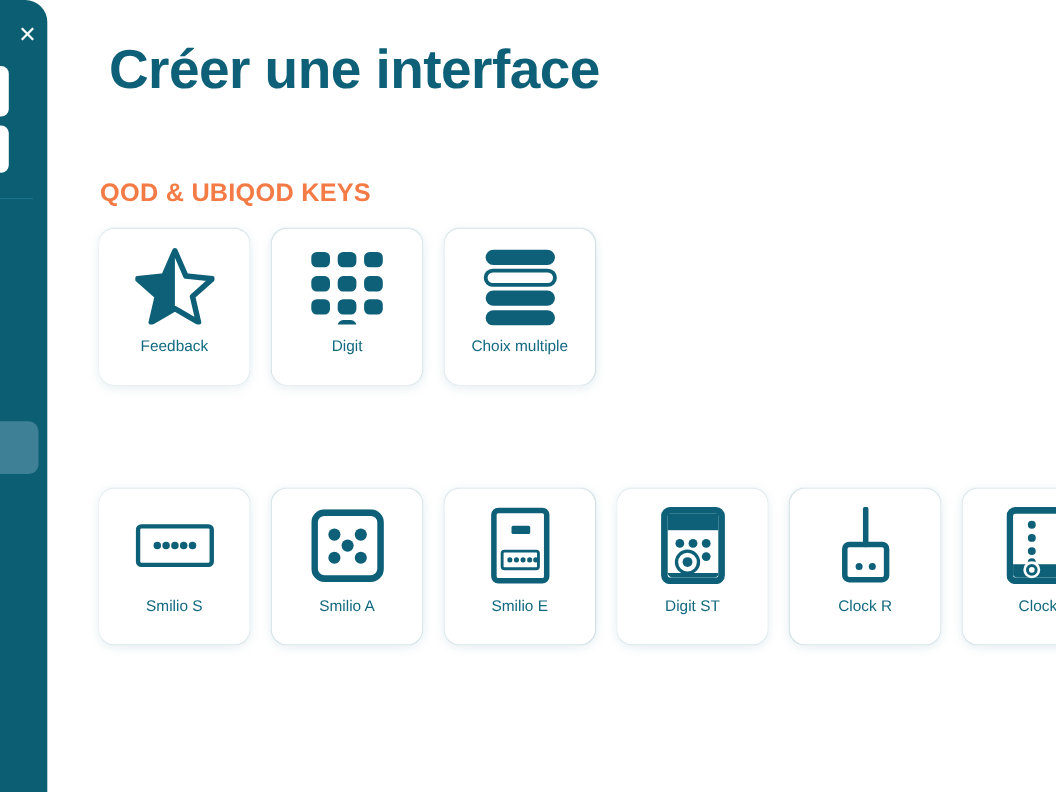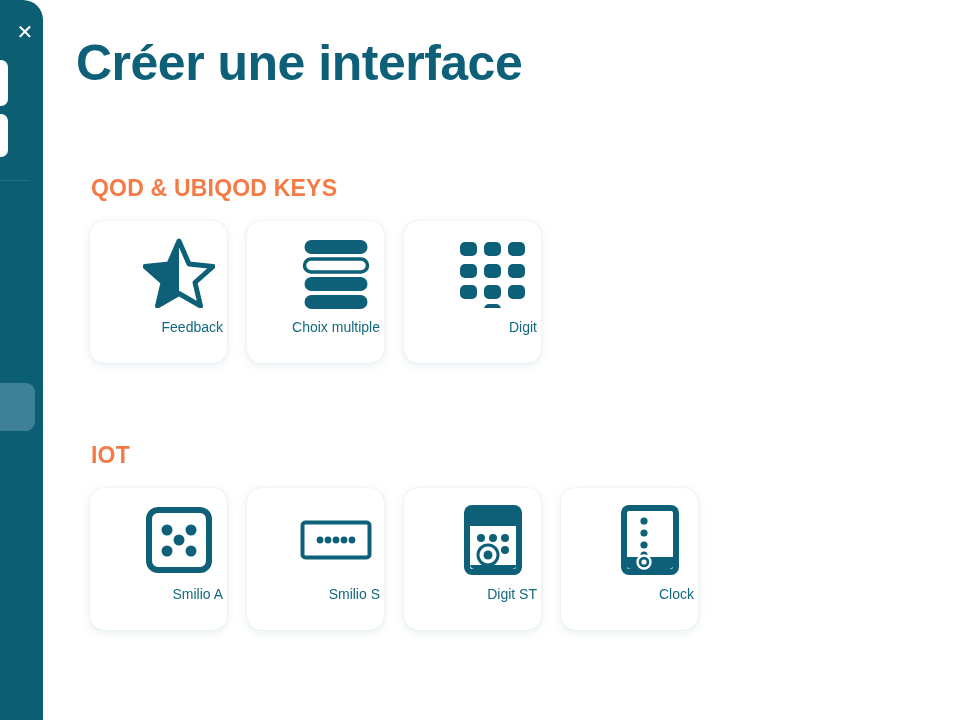--- a/index.html
+++ b/index.html
@@ -85,59 +85,59 @@
     position: absolute;
     left: 43px;
     top: 0;
     right: 0;
     height: 720px;
     background: #ffffff;
     overflow: hidden;
   }
   #page-title {
     position: absolute;
-    left: 33px;
+    left: 56px;
     top: 36px;
     margin: 0;
     font-size: 50px;
     font-weight: bold;
     color: #0d6077;
     letter-spacing: -0.5px;
     line-height: 1.1;
   }
   .section {
     position: absolute;
     left: 47px;
     right: 0;
   }
   #section-qod { top: 158px; }
   #section-iot { top: 425px; }
   .section-title {
-    margin: 17px 0 0 1px;
+    margin: 4px 0 0 1px;
     font-size: 23px;
     font-weight: bold;
     color: #f47b45;
     letter-spacing: .2px;
   }
   .card-row {
     display: flex;
     gap: 20px;
     margin-top: 19px;
   }
   .card {
     flex: 0 0 auto;
     width: 137px;
     height: 142px;
     background: #ffffff;
     border-radius: 14px;
     box-shadow: 0 2px 10px rgba(12, 94, 115, .11),
                 0 0 1px rgba(12, 94, 115, .18);
     display: flex;
     flex-direction: column;
-    align-items: flex-end;
+    align-items: center;
     justify-content: flex-start;
     cursor: pointer;
     box-sizing: border-box;
     padding-top: 6px;
   }
   .card-icon {
     width: 96px;
     height: 92px;
     display: flex;
     align-items: center;
@@ -176,32 +176,20 @@
       <div class="card">
         <div class="card-icon">
           <svg width="72" height="70" viewBox="0 0 72 70">
             <path d="M36 3 L46 26 L70 28.5 L52 44.5 L57.5 68 L36 55.5 L14.5 68 L20 44.5 L2 28.5 L26 26 Z" fill="none" stroke="#0d6077" stroke-width="5" stroke-linejoin="round"></path>
             <path d="M36 3 L26 26 L2 28.5 L20 44.5 L14.5 68 L36 55.5 Z" fill="#0d6077"></path>
           </svg>
         </div>
         <div class="card-label">Feedback</div>
       </div>
 
-
-      <div class="card">
-        <div class="card-icon">
-          <svg width="68" height="72" viewBox="0 0 68 72">
-            <rect x="2.5" y="3" width="63" height="14" rx="7" fill="#0d6077"></rect>
-            <rect x="2.5" y="22" width="63" height="13" rx="6.5" fill="none" stroke="#0d6077" stroke-width="3.5"></rect>
-            <rect x="2.5" y="40" width="63" height="14" rx="7" fill="#0d6077"></rect>
-            <rect x="2.5" y="58" width="63" height="14" rx="7" fill="#0d6077"></rect>
-          </svg>
-        </div>
-        <div class="card-label">Choix multiple</div>
-      </div>
 
       <div class="card">
         <div class="card-icon">
           <svg width="70" height="70" viewBox="0 0 70 70">
             <g fill="#0d6077">
               <rect x="2" y="4" width="17" height="14" rx="5"></rect>
               <rect x="26" y="4" width="17" height="14" rx="5"></rect>
               <rect x="50" y="4" width="17" height="14" rx="5"></rect>
               <rect x="2" y="26" width="17" height="14" rx="5"></rect>
               <rect x="26" y="26" width="17" height="14" rx="5"></rect>
@@ -209,80 +197,121 @@
               <rect x="2" y="47" width="17" height="14" rx="5"></rect>
               <rect x="26" y="47" width="17" height="14" rx="5"></rect>
               <rect x="50" y="47" width="17" height="14" rx="5"></rect>
               <rect x="26" y="66" width="17" height="12" rx="5"></rect>
             </g>
           </svg>
         </div>
         <div class="card-label">Digit</div>
       </div>
 
+      <div class="card">
+        <div class="card-icon">
+          <svg width="68" height="72" viewBox="0 0 68 72">
+            <rect x="2.5" y="3" width="63" height="14" rx="7" fill="#0d6077"></rect>
+            <rect x="2.5" y="22" width="63" height="13" rx="6.5" fill="none" stroke="#0d6077" stroke-width="3.5"></rect>
+            <rect x="2.5" y="40" width="63" height="14" rx="7" fill="#0d6077"></rect>
+            <rect x="2.5" y="58" width="63" height="14" rx="7" fill="#0d6077"></rect>
+          </svg>
+        </div>
+        <div class="card-label">Choix multiple</div>
+      </div>
+
 
     </div>
   </div>
 
   <div class="section" id="section-iot">
-    <div class="section-title">IOT</div>
     <div class="card-row">
+
+      <div class="card">
+        <div class="card-icon">
+          <svg width="72" height="40" viewBox="0 0 72 40">
+            <rect x="2.5" y="2.5" width="67" height="35" rx="3" fill="none" stroke="#0d6077" stroke-width="4"></rect>
+            <g fill="#0d6077">
+              <circle cx="20" cy="20" r="3.4"></circle>
+              <circle cx="28" cy="20" r="3.4"></circle>
+              <circle cx="36" cy="20" r="3.4"></circle>
+              <circle cx="44" cy="20" r="3.4"></circle>
+              <circle cx="52" cy="20" r="3.4"></circle>
+            </g>
+          </svg>
+        </div>
+        <div class="card-label">Smilio S</div>
+      </div>
 
       <div class="card">
         <div class="card-icon">
           <svg width="66" height="66" viewBox="0 0 66 66">
             <rect x="3" y="3" width="60" height="60" rx="9" fill="none" stroke="#0d6077" stroke-width="6"></rect>
             <g fill="#0d6077">
               <circle cx="21" cy="23" r="5.5"></circle>
               <circle cx="45" cy="23" r="5.5"></circle>
               <circle cx="33" cy="33" r="5.5"></circle>
               <circle cx="21" cy="44" r="5.5"></circle>
               <circle cx="45" cy="44" r="5.5"></circle>
             </g>
           </svg>
         </div>
         <div class="card-label">Smilio A</div>
       </div>
 
       <div class="card">
         <div class="card-icon">
-          <svg width="72" height="40" viewBox="0 0 72 40">
-            <rect x="2.5" y="2.5" width="67" height="35" rx="3" fill="none" stroke="#0d6077" stroke-width="4"></rect>
-            <g fill="#0d6077">
-              <circle cx="20" cy="20" r="3.4"></circle>
-              <circle cx="28" cy="20" r="3.4"></circle>
-              <circle cx="36" cy="20" r="3.4"></circle>
-              <circle cx="44" cy="20" r="3.4"></circle>
-              <circle cx="52" cy="20" r="3.4"></circle>
-            </g>
-          </svg>
-        </div>
-        <div class="card-label">Smilio S</div>
-      </div>
-
+          <svg width="54" height="70" viewBox="0 0 54 70">
+            <rect x="3" y="3" width="48" height="64" rx="4" fill="none" stroke="#0d6077" stroke-width="5"></rect>
+            <rect x="19" y="17" width="17" height="7.5" rx="1.5" fill="#0d6077"></rect>
+            <rect x="10.5" y="40" width="33" height="16" rx="2" fill="none" stroke="#0d6077" stroke-width="2.6"></rect>
+            <g fill="#0d6077">
+              <circle cx="17.5" cy="48" r="2.3"></circle>
+              <circle cx="23.5" cy="48" r="2.3"></circle>
+              <circle cx="29.5" cy="48" r="2.3"></circle>
+              <circle cx="35.5" cy="48" r="2.3"></circle>
+              <circle cx="41" cy="48" r="2.3"></circle>
+            </g>
+          </svg>
+        </div>
+        <div class="card-label">Smilio E</div>
+      </div>
 
       <div class="card">
         <div class="card-icon">
           <svg width="58" height="70" viewBox="0 0 58 70">
             <rect x="3" y="3" width="52" height="64" rx="5" fill="none" stroke="#0d6077" stroke-width="6"></rect>
             <rect x="6" y="6" width="46" height="15" fill="#0d6077"></rect>
             <g fill="#0d6077">
               <circle cx="17" cy="33" r="4"></circle>
               <circle cx="29" cy="33" r="4"></circle>
               <circle cx="41" cy="33" r="4"></circle>
               <circle cx="41" cy="45" r="4"></circle>
             </g>
             <circle cx="24" cy="50" r="10" fill="none" stroke="#0d6077" stroke-width="3"></circle>
             <circle cx="24" cy="50" r="4.5" fill="#0d6077"></circle>
             <path d="M6 60 H52 V62 A5 5 0 0 1 47 64 H11 A5 5 0 0 1 6 60 Z" fill="#0d6077"></path>
           </svg>
         </div>
         <div class="card-label">Digit ST</div>
       </div>
 
+      <div class="card">
+        <div class="card-icon">
+          <svg width="50" height="70" viewBox="0 0 50 70">
+            <line x1="25" y1="2" x2="25" y2="34" stroke="#0d6077" stroke-width="5" stroke-linecap="round"></line>
+            <rect x="6" y="34" width="38" height="32" rx="4" fill="none" stroke="#0d6077" stroke-width="5"></rect>
+            <g fill="#0d6077">
+              <circle cx="19" cy="54" r="3.2"></circle>
+              <circle cx="31" cy="54" r="3.2"></circle>
+            </g>
+          </svg>
+        </div>
+        <div class="card-label">Clock R</div>
+      </div>
 
       <div class="card">
         <div class="card-icon">
           <svg width="58" height="70" viewBox="0 0 58 70">
             <rect x="3" y="3" width="52" height="64" rx="5" fill="none" stroke="#0d6077" stroke-width="6"></rect>
             <g fill="#0d6077">
               <circle cx="23" cy="16" r="3.6"></circle>
               <circle cx="23" cy="28" r="3.6"></circle>
               <circle cx="23" cy="40" r="3.6"></circle>
               <circle cx="23" cy="50" r="3.6"></circle>

